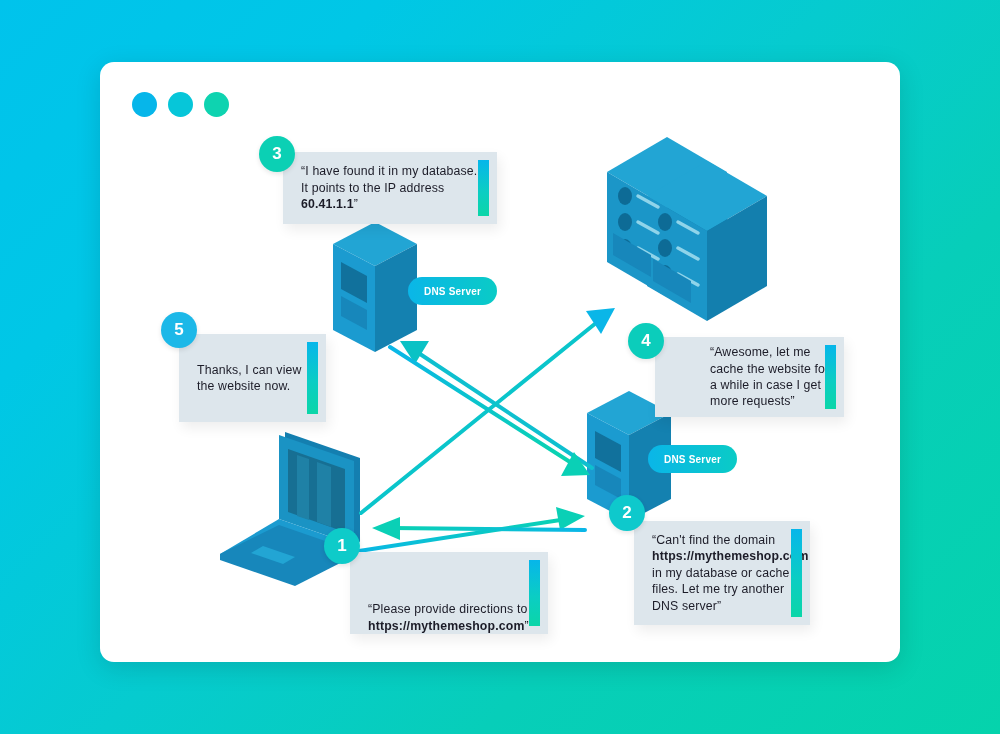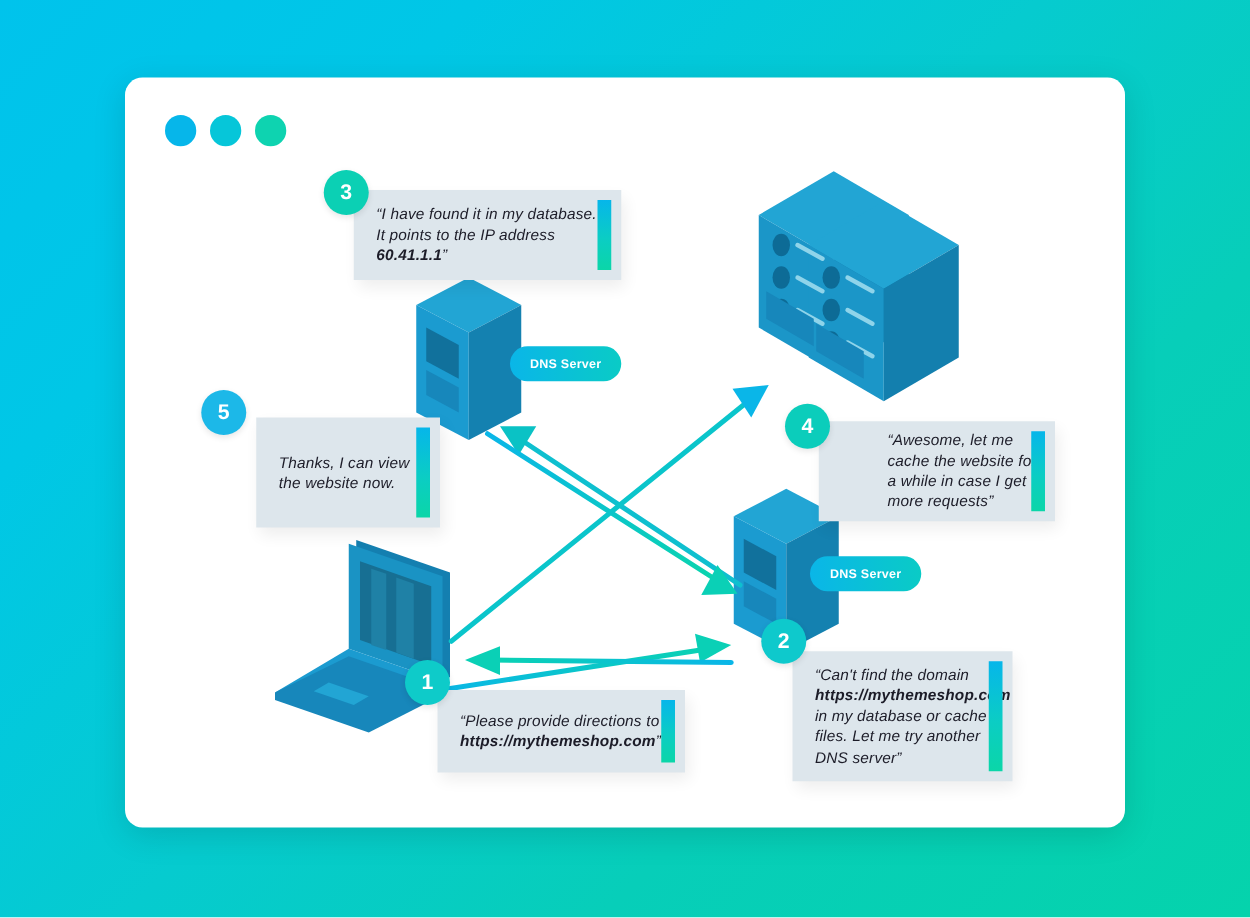--- a/index.html
+++ b/index.html
@@ -50,21 +50,20 @@
     pointer-events: none;
   }
 
   
   .bubble {
     position: absolute;
     background: #dde6ec;
     box-shadow: 3px 6px 12px rgba(0,0,0,0.07);
     display: flex;
     align-items: center;
-    font-style: italic;
   }
   .bubble .bubble-text {
     padding: 0 14px 0 18px;
     font-size: 12.3px;
     line-height: 16.4px;
     color: #1c1c28;
     letter-spacing: 0.15px;
     flex: 1 1 auto;
   }
   .bubble .accent-bar {
@@ -103,24 +102,24 @@
     font-weight: bold;
     letter-spacing: 0.2px;
     display: flex;
     align-items: center;
     justify-content: center;
     padding: 0 16px;
   }
 
   
   #bubble-3 { left: 283px; top: 152px; width: 214px; height: 72px; }
-  #bubble-5 { left: 179px; top: 334px; width: 147px; height: 88px; margin-left: 26px; }
+  #bubble-5 { left: 179px; top: 334px; width: 147px; height: 88px; }
   #bubble-4 { left: 655px; top: 337px; width: 152px; height: 80px; padding-left: 37px; }
   #bubble-2 { left: 634px; top: 521px; width: 176px; height: 104px; }
-  #bubble-1 { left: 350px; top: 552px; width: 198px; height: 66px; }
+  #bubble-1 { left: 350px; top: 552px; width: 198px; height: 82px; align-items: flex-end; }
 
   #badge-3 { left: 259px; top: 136px; background: #0bd0b4; }
   #badge-5 { left: 161px; top: 312px; background: #1cb8e8; }
   #badge-4 { left: 628px; top: 323px; background: #0bcdbb; }
   #badge-2 { left: 609px; top: 495px; background: #0ec9cc; }
   #badge-1 { left: 324px; top: 528px; background: #0ecbc9; }
 
   #pill-dns-1 { left: 408px; top: 277px; }
   #pill-dns-2 { left: 648px; top: 445px; }
 </style>

